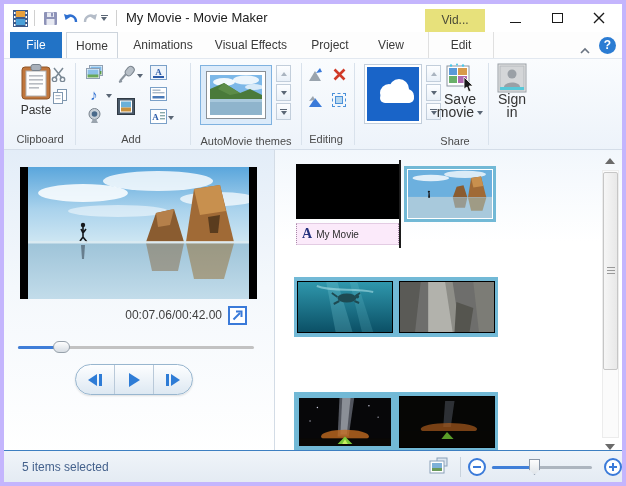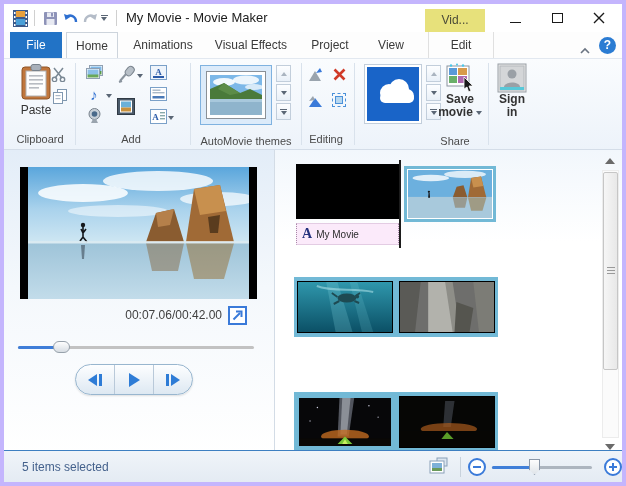--- a/index.html
+++ b/index.html
@@ -37,21 +37,21 @@
   .caret-up{width:0;height:0;border-left:3px solid transparent;border-right:3px solid transparent;border-bottom:4px solid #aab4c0;}
   .spin-btn{position:absolute;width:15px;height:17px;border:1px solid #c2cedb;background:linear-gradient(#fdfeff,#e9f0f8);
     display:flex;align-items:center;justify-content:center;}
   .music-glyph{font-size:15px;color:#2e6fd0;line-height:1;}
   .paste-btn{position:absolute;left:6px;top:5px;width:52px;height:78px;display:flex;flex-direction:column;align-items:center;}
   .paste-btn .lbl{font-size:12px;color:#333;margin-top:3px;}
   .theme-box{position:absolute;left:8px;top:6px;width:72px;height:60px;border:1px solid #7fb2e0;background:#dcebfa;
     display:flex;align-items:center;justify-content:center;}
   .theme-frame{width:60px;height:48px;background:#fff;border:1px solid #8a9097;padding:3px;}
   .onedrive-tile{position:absolute;left:8px;top:5px;width:58px;height:60px;border:1px solid #c2cedb;background:#fff;padding:2px;}
-  .big-btn{position:absolute;top:4px;display:flex;flex-direction:column;align-items:center;font-size:12px;color:#333;font-weight:bold;}
+  .big-btn{position:absolute;top:4px;display:flex;flex-direction:column;align-items:center;font-size:14px;color:#333;}
   .big-btn .l{line-height:13px;}
   
   .main{position:absolute;left:0;top:146px;width:100%;height:306px;background:#fdfeff;}
   .preview-pane{position:absolute;left:0;top:0;width:270px;height:306px;
     background:linear-gradient(#e3edf8 0%,#f4f8fc 45%,#ffffff 100%);}
   .pane-divider{position:absolute;left:270px;top:0;width:1px;height:306px;background:#d3dce6;}
   .story-pane{position:absolute;left:271px;top:0;right:0;height:306px;background:linear-gradient(#f2f7fc,#ffffff 30%);}
   .video-frame{position:absolute;left:16px;top:17px;width:237px;height:132px;background:#000;}
   .video-frame svg{position:absolute;left:8px;top:0;width:221px;height:132px;}
   .time-txt{position:absolute;right:52px;top:158px;font-size:12px;color:#404040;}

